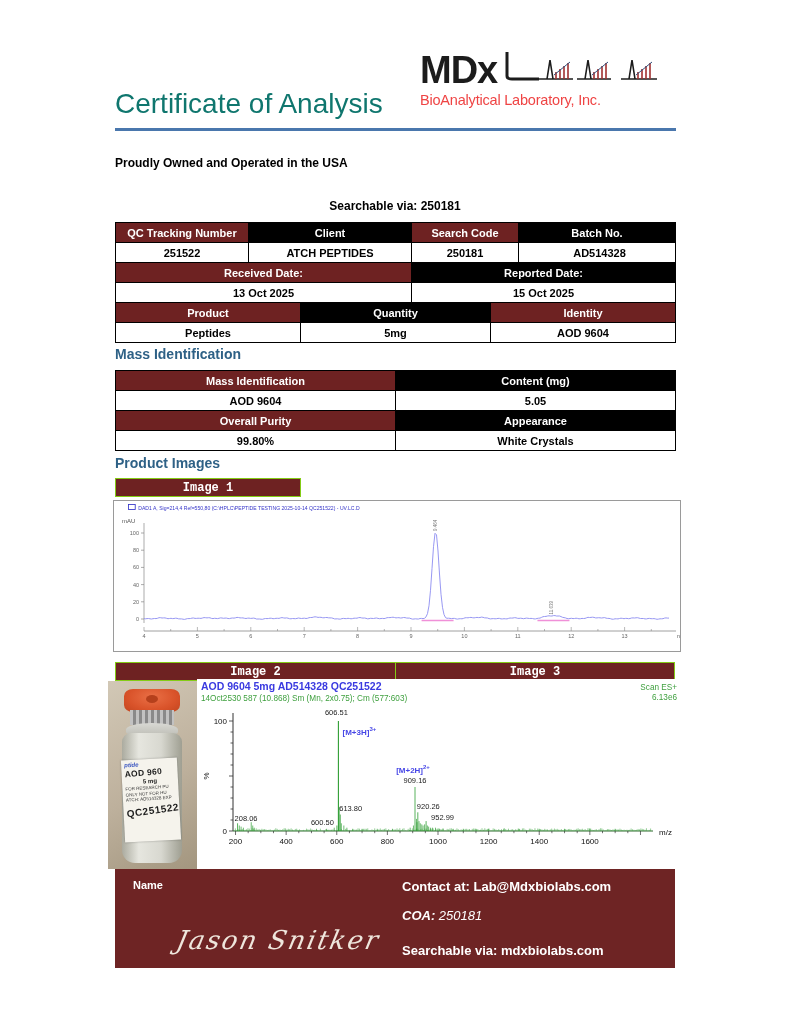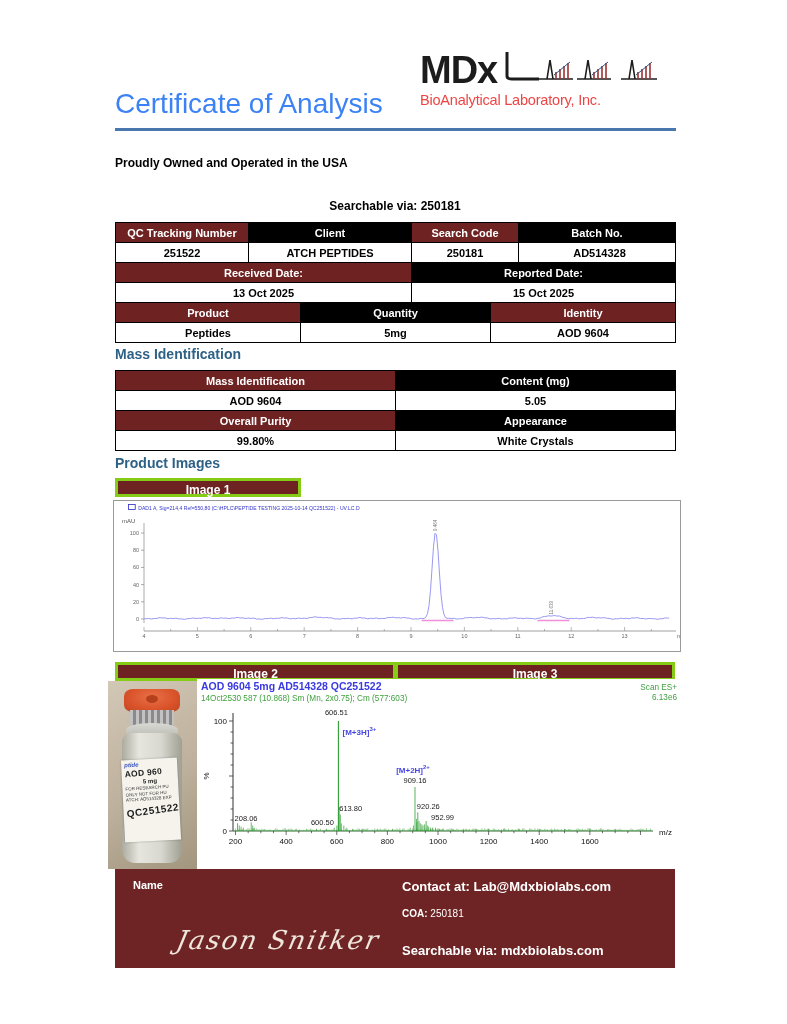--- a/index.html
+++ b/index.html
@@ -1,20 +1,20 @@
 <!DOCTYPE html>
 <html><head>
 <meta charset="utf-8">
 <style>
   html,body{margin:0;padding:0;background:#ffffff;}
   .page{position:relative;width:787px;height:1024px;background:#ffffff;
         font-family:"Liberation Sans",sans-serif;color:#000;overflow:hidden;}
 
   
-  .title{position:absolute;left:115px;top:88px;font-size:28px;font-weight:500;color:#3b82f6;}
+  .title{position:absolute;left:115px;top:88px;font-size:28px;font-weight:500;color:#0f766e;}
   .logo{position:absolute;left:420px;top:44px;width:260px;}
   .logo-row{display:flex;align-items:flex-end;}
   .logo-text{font-size:38px;font-weight:600;color:#1c1c1c;letter-spacing:-1px;line-height:40px;margin-top:6px;}
   .logo-icon{margin-left:4px;margin-bottom:4px;}
   .logo-sub{font-size:14.5px;font-weight:normal;color:#ef4444;margin-top:2px;letter-spacing:-0.2px;}
   .hr{position:absolute;left:115px;top:128px;width:561px;height:2.5px;background:#4a77ad;}
   .tagline{position:absolute;left:115px;top:156px;font-size:12px;font-weight:bold;}
   .searchline{position:absolute;left:115px;top:199px;width:560px;text-align:center;font-size:12px;font-weight:bold;}
 
   
@@ -23,22 +23,22 @@
   table.ct + table.ct{margin-top:-1px;}
   .ct th,.ct td{border:1px solid #000;height:19px;padding:0;font-size:11px;font-weight:bold;
                 text-align:center;vertical-align:middle;overflow:hidden;white-space:nowrap;}
   .hm{background:#6e2222;color:#fff;}
   .hb{background:#000;color:#fff;}
   .tl{text-align:left;padding-left:5px !important;}
 
   .sect{position:absolute;left:115px;font-size:14px;font-weight:bold;color:#2e6186;}
 
   
-  .imgbar{position:absolute;height:19px;background:#6e2222;border:3px solid #84cc16;color:#fff;
-          font-size:12px;font-weight:bold;text-align:center;line-height:19px;box-sizing:border-box;}
+  .imgbar{position:absolute;height:19px;background:#6e2222;border:1px solid #84cc16;color:#fff;
+          font-size:12px;font-weight:bold;text-align:center;line-height:19px;box-sizing:border-box;font-family:Liberation Mono, monospace;}
 
   
   .chrombox{position:absolute;left:113px;top:500px;width:568px;height:152px;border:1px solid #9a9a9a;background:#fff;box-sizing:border-box;}
   .chromtitle{position:absolute;left:14px;top:3px;font-size:6px;color:#3434c8;white-space:nowrap;transform:scale(0.85);transform-origin:left top;}
   .chromtitle .box{display:inline-block;width:7px;height:5px;border:1px solid #3434c8;margin-right:3px;}
   .chrombox svg{position:absolute;left:0;top:8px;}
 
   
   .photo{position:absolute;left:108px;top:681px;width:89px;height:188px;overflow:hidden;
          background:linear-gradient(150deg,#d2c8b6 0%,#bdb09c 55%,#a3967f 100%);}
@@ -62,21 +62,21 @@
 
   .msbox{position:absolute;left:197px;top:679px;width:484px;height:190px;background:#fff;}
 
   
   .footer{position:absolute;left:115px;top:869px;width:560px;height:99px;background:#6e2424;color:#fff;}
   .f-name{position:absolute;left:18px;top:10px;font-size:11px;font-weight:bold;}
   .f-signatory{position:absolute;left:18px;top:38px;font-size:13px;font-weight:bold;}
   .f-signature{position:absolute;left:62px;top:56px;font-size:26px;color:#efe6dc;
                font-family:"DejaVu Serif",serif;font-style:italic;transform:skewX(-12deg);letter-spacing:2px;}
   .f-contact{position:absolute;left:287px;top:10px;font-size:13px;font-weight:bold;}
-  .f-coa{position:absolute;left:287px;top:39px;font-size:10px;}
+  .f-coa{position:absolute;left:287px;top:39px;font-size:13px;font-style:italic;}
   .f-coa .b{font-weight:bold;}
   .f-search{position:absolute;left:287px;top:74px;font-size:13px;font-weight:bold;}
 </style>
 </head>
 <body>
 
 <div class="page">
 
   <div class="logo">
     <div class="logo-row">

